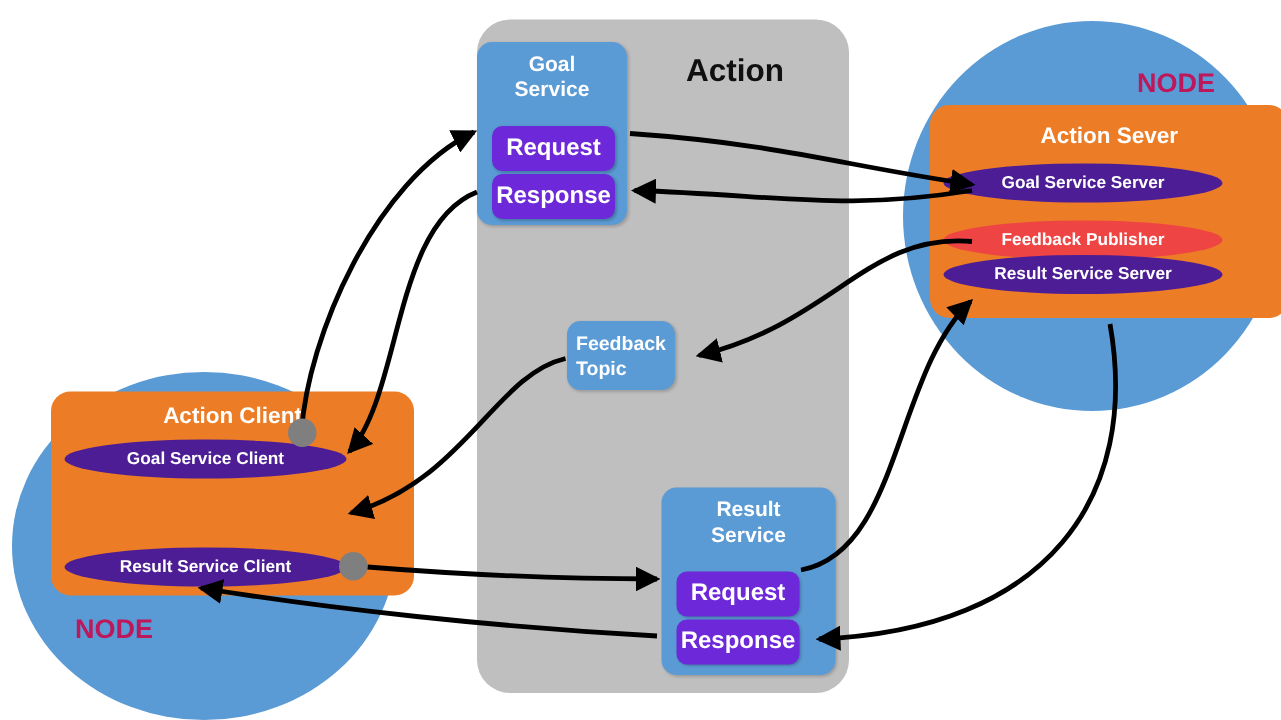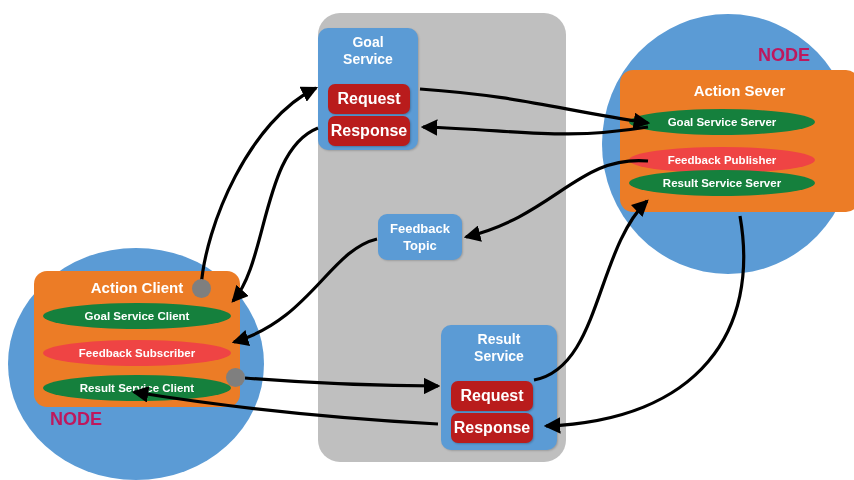--- a/index.html
+++ b/index.html
@@ -55,21 +55,21 @@
     position: absolute;
     left: 0; right: 0;
     text-align: center;
     color: #ffffff;
     font-size: 14px;
     font-weight: bold;
     line-height: 17px;
   }
   .pill {
     position: absolute;
-    background: #b91c1c;
+    background: #6d28d9;
     border-radius: 7px;
     color: #ffffff;
     font-size: 16px;
     font-weight: bold;
     display: flex;
     align-items: center;
     justify-content: center;
     box-shadow: 1px 1px 2px rgba(0,0,0,0.22);
   }
 
@@ -82,32 +82,32 @@
   #result-service { left: 441px; top: 325px; width: 116px; height: 125px; }
   #result-service .svc-title { top: 6px; }
   #result-service .pill { left: 10px; width: 82px; height: 30px; }
   #result-req  { top: 56px; }
   #result-resp { top: 88px; }
 
   
   #feedback-topic {
     position: absolute;
     left: 378px; top: 214px;
-    width: 84px; height: 46px;
+    width: 72px; height: 46px;
     background: #5b9bd5;
     border-radius: 9px;
     z-index: 3;
     color: #ffffff;
     font-size: 13px;
     font-weight: bold;
     line-height: 17px;
     display: flex;
     align-items: center;
     justify-content: center;
-    text-align: center;
+    text-align: left;
     box-shadow: 1px 1px 2px rgba(0,0,0,0.18);
   }
 
   
   .node-circle {
     position: absolute;
     background: #5b9bd5;
     border-radius: 50%;
     z-index: 2;
   }
@@ -124,21 +124,21 @@
   #node-label-client { left: 50px;  top: 409px; }
   #node-label-server { left: 758px; top: 45px; }
 
   
   .orange-box {
     position: absolute;
     background: #ec7c26;
     border-radius: 13px;
     z-index: 3;
   }
-  #client-box { left: 34px;  top: 271px; width: 206px; height: 136px; }
+  #client-box { left: 34px;  top: 261px; width: 206px; height: 136px; padding-left: 36px; }
   #server-box { left: 620px; top: 70px;  width: 239px; height: 142px; }
 
   .box-title {
     position: absolute;
     left: 0; right: 0;
     text-align: center;
     color: #ffffff;
     font-size: 15px;
     font-weight: bold;
   }
@@ -150,21 +150,21 @@
     border-radius: 50%;
     color: #ffffff;
     font-size: 11.5px;
     font-weight: bold;
     display: flex;
     align-items: center;
     justify-content: center;
     text-align: center;
     white-space: nowrap;
   }
-  .ellipse.yellow { background: #15803d; }
+  .ellipse.yellow { background: #4c1d95; }
   .ellipse.green  { background: #ef4444; }
 
   #client-box .ellipse { left: 9px; width: 188px; height: 26px; }
   #client-e1 { top: 32px; }
   #client-e2 { top: 69px; }
   #client-e3 { top: 104px; }
 
   #server-box .ellipse { left: 9px; width: 186px; height: 26px; }
   #server-e1 { top: 39px; }
   #server-e2 { top: 77px; }
@@ -180,31 +180,31 @@
   }
   #dot-goal-client   { left: 192px; top: 279px; }
   #dot-result-client { left: 226px; top: 368px; }
 </style>
 </head>
 <body>
 
 <div id="stage">
 
   <div class="action-panel"></div>
+  <div class="action-title">Action</div>
 
   <div class="node-circle" id="node-client"></div>
   <div class="node-circle" id="node-server"></div>
 
   <div class="node-label" id="node-label-client">NODE</div>
   <div class="node-label" id="node-label-server">NODE</div>
 
   <div class="orange-box" id="client-box">
     <div class="box-title">Action Client</div>
     <div class="ellipse yellow" id="client-e1">Goal Service Client</div>
-    <div class="ellipse green" id="client-e2">Feedback Subscriber</div>
     <div class="ellipse yellow" id="client-e3">Result Service Client</div>
   </div>
 
   <div class="orange-box" id="server-box">
     <div class="box-title">Action Sever</div>
     <div class="ellipse yellow" id="server-e1">Goal Service Server</div>
     <div class="ellipse green" id="server-e2">Feedback Publisher</div>
     <div class="ellipse yellow" id="server-e3">Result Service Server</div>
   </div>
 

